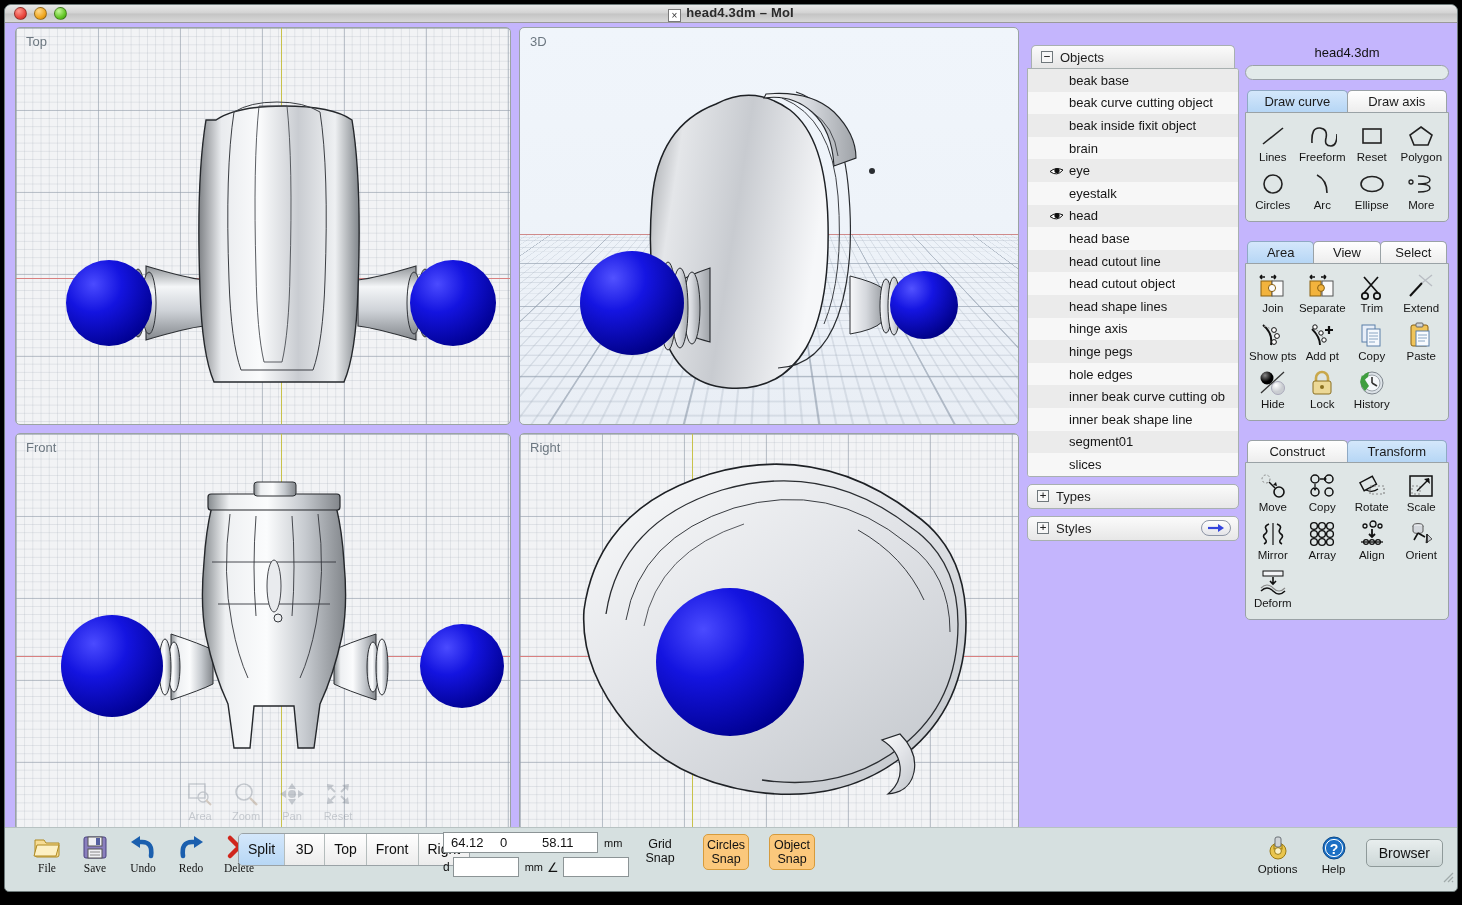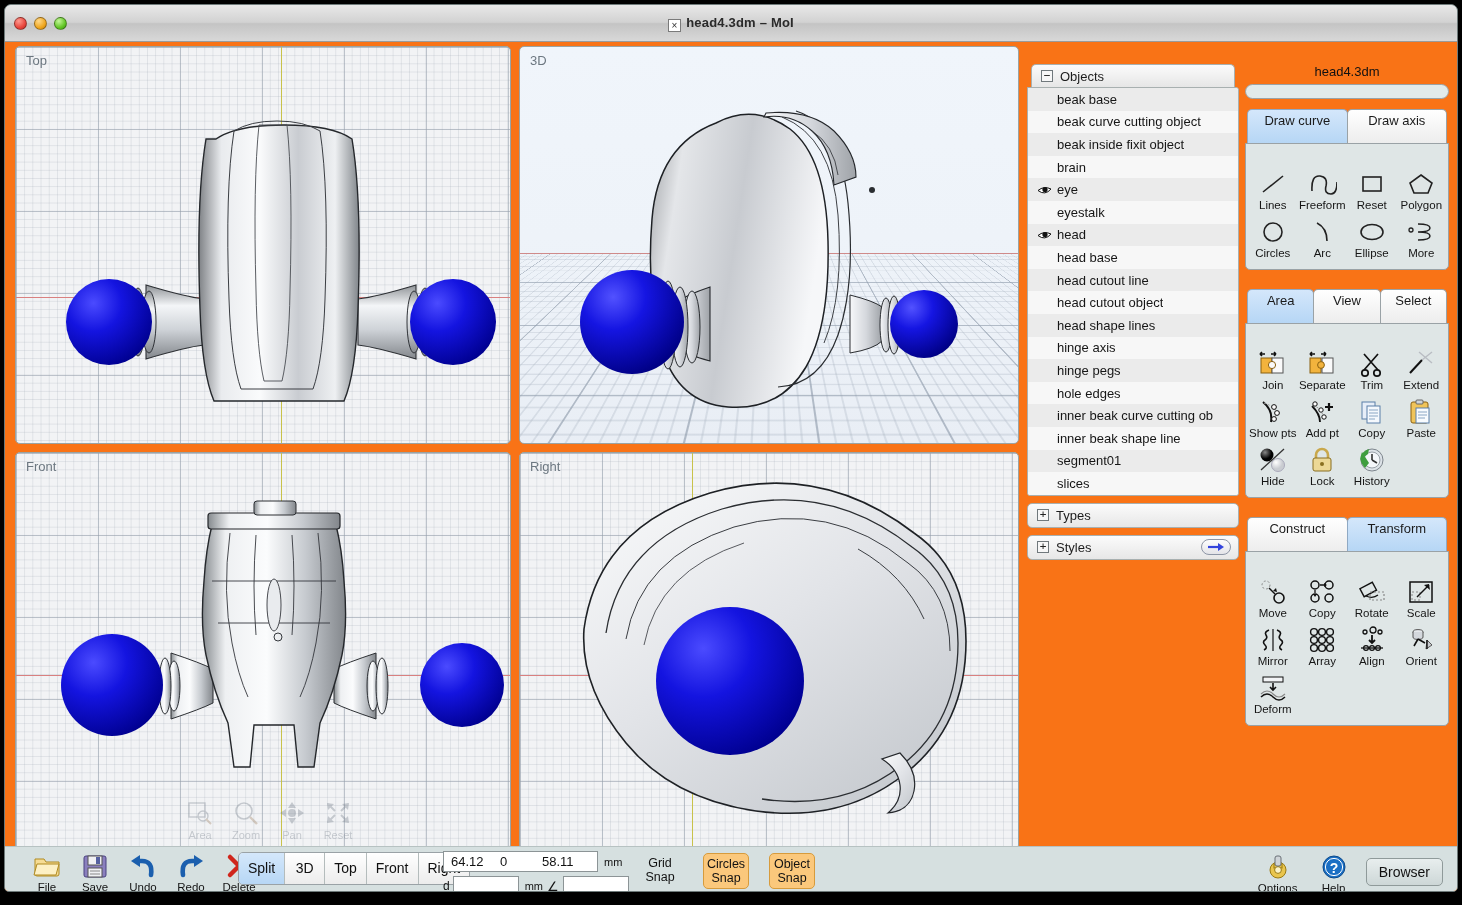--- a/index.html
+++ b/index.html
@@ -12,21 +12,21 @@
     position: absolute; left: 4px; top: 4px;
     width: 1454px; height: 888px;
     background: #d6e0e0;
     border: 1px solid #6e7a7a;
     border-radius: 7px 7px 5px 5px;
     overflow: hidden;
     box-shadow: 0 3px 9px rgba(0,0,0,.6);
   }
   
   .titlebar {
-    height: 37px; width: 100%;
+    height: 18px; width: 100%;
     background: linear-gradient(to bottom,#e8e8e8 0%,#d2d2d2 48%,#c4c4c4 52%,#d8d8d8 100%);
     border-bottom: 1px solid #9a9a9a;
     border-radius: 6px 6px 0 0;
     position: relative;
     display: flex; align-items: center;
   }
   .lights { display: flex; gap: 7px; margin-left: 9px; }
   .light { width: 13px; height: 13px; border-radius: 50%; border: 1px solid rgba(0,0,0,.35); }
   .l-red   { background: radial-gradient(circle at 35% 28%,#ff9a90,#e8453c 62%,#b22b24); }
   .l-amber { background: radial-gradient(circle at 35% 28%,#ffd98a,#efa61e 62%,#b9780d); }
@@ -37,21 +37,21 @@
     letter-spacing: .2px;
   }
   .title-icon {
     display: inline-block; width: 13px; height: 13px;
     border: 1px solid #7a7a7a; background: #fff;
     font-size: 10px; line-height: 11px; text-align: center;
     font-weight: normal; color: #333; vertical-align: -2px;
     margin-right: 5px;
   }
   
-  .body { position: relative; width: 100%; height: 862px; background: #f97316; }
+  .body { position: relative; width: 100%; height: 862px; background: #c4b5fd; }
 
   
   .viewgrid {
     position: absolute; left: 10px; top: 4px;
     width: 1008px; height: 820px;
   }
   .vp {
     position: absolute;
     background: #f4f5f7;
     border: 1px solid #9aa3a3;
@@ -120,21 +120,21 @@
     font-size: 11px; line-height: 10px; text-align: center; color: #222;
     margin-right: 7px; font-family: "DejaVu Sans Mono", monospace;
   }
   .obj-list {
     border: 1px solid #a8b0b0; background: #f6f6f6;
     border-radius: 0 3px 3px 3px;
     overflow: hidden;
   }
   .obj-row {
     height: 22.6px; display: flex; align-items: center;
-    font-size: 13px; color: #161616; padding-left: 3px;
+    font-size: 13px; color: #161616; padding-left: 15px;
   }
   .obj-row:nth-child(odd)  { background: #ebebeb; }
   .obj-row:nth-child(even) { background: #f7f7f7; }
   .eye-cell { width: 26px; display: flex; justify-content: center; align-items: center; }
   .obj-name { white-space: nowrap; overflow: hidden; }
   .collapsed-sec {
     margin-top: 7px; height: 25px;
     background: linear-gradient(to bottom,#fbfbfb,#e7e7e7);
     border: 1px solid #a8b0b0; border-radius: 5px;
     display: flex; align-items: center; padding: 0 7px 0 9px;
@@ -154,46 +154,46 @@
   }
   .file-title {
     text-align: center; font-size: 13px; color: #111; margin-bottom: 5px;
   }
   .search-field {
     height: 15px; border: 1px solid #9aa2a6; border-radius: 8px;
     background: #e2eaea; width: 100%;
   }
   .tabrow { display: flex; margin: 10px 2px 0 2px; }
   .ttab {
-    flex: 1; height: 34px; text-align: center; line-height: 21px;
+    flex: 1; height: 22px; text-align: center; line-height: 21px;
     font-size: 13px; color: #1a1a1a;
     border: 1px solid #9aa2a6; border-bottom: none;
     border-radius: 5px 5px 0 0;
     background: linear-gradient(to bottom,#ffffff,#ededed);
   }
   .ttab.active { background: linear-gradient(to bottom,#d4e7fb,#b6d6f5); border-color:#8fa9c4; }
   .ttab + .ttab { margin-left: -1px; }
   .tool-box {
     border: 1px solid #9aa2a6; border-radius: 0 0 5px 5px;
-    background: #dfe6e6; padding: 22px 2px 7px 2px;
+    background: #dfe6e6; padding: 5px 2px 7px 2px;
   }
   .tool-grid { display: flex; flex-wrap: wrap; }
   .tool {
     width: 25%; text-align: center; padding: 3px 0 2px 0;
   }
   .tool-ico { height: 30px; display: flex; align-items: center; justify-content: center; }
   .tool-lbl { font-size: 11.5px; color: #151515; line-height: 13px; white-space: nowrap; }
   .sec-gap { height: 9px; }
 
   
   .bottombar {
     position: absolute; left: 0; bottom: 0; width: 100%; height: 58px;
     background: #d6e0e0; border-top: 1px solid #b7c2c2;
   }
-  .bb-left { position: absolute; left: 18px; top: 3px; display: flex; align-items: flex-start; }
+  .bb-left { position: absolute; left: 18px; top: 3px; display: flex; align-items: flex-start; font-family: Liberation Serif, serif; }
   .bb-btn { width: 48px; text-align: center; }
   .bb-ico { height: 31px; display: flex; align-items: center; justify-content: center; }
   .bb-lbl { font-size: 11.5px; color: #141414; }
   .viewbtns {
     position: absolute; left: 233px; top: 5px;
     display: flex; height: 33px;
     border: 1px solid #9aa2a6; border-radius: 5px; overflow: hidden;
   }
   .vbtn {
     min-width: 40px; padding: 0 9px; line-height: 31px; font-size: 14px;

